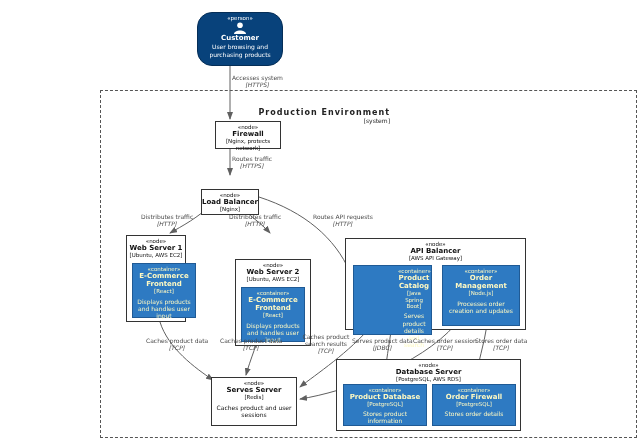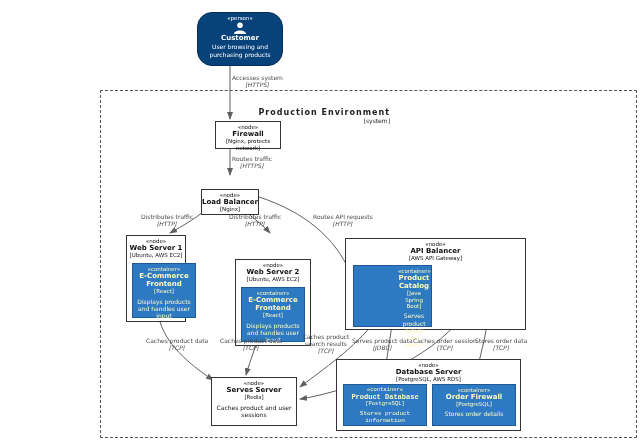--- a/index.html
+++ b/index.html
@@ -110,40 +110,46 @@
       <div class="name-sm">E-Commerce Frontend</div>
       <div class="tech">[React]</div>
       <div class="desc">Displays products and handles user input</div>
     </div>
   </div>
 
   <div class="node" style="left:345px;top:238px;width:181px;height:92px;">
     <div class="stereo">«node»</div>
     <div class="name-sm">API Balancer</div>
     <div class="tech">[AWS API Gateway]</div>
-    <div class="container-box" style="left:7px;top:26px;width:79px;height:62px;padding-left:44px;">
+    <div class="container-box" style="left:7px;top:26px;width:79px;height:70px;padding-left:44px;">
       <div class="stereo">«container»</div>
       <div class="name-sm">Product Catalog</div>
       <div class="tech">[Java Spring Boot]</div>
       <div class="desc">Serves product details and search</div>
     </div>
+    <div class="container-box" style="left:96px;top:26px;width:78px;height:61px;">
+      <div class="stereo">«container»</div>
+      <div class="name-sm">Order Management</div>
+      <div class="tech">[Node.js]</div>
+      <div class="desc">Processes order creation and updates</div>
+    </div>
   </div>
 
   <div class="node" style="left:211px;top:377px;width:86px;height:49px;">
     <div class="stereo">«node»</div>
     <div class="name-sm">Serves Server</div>
     <div class="tech">[Redis]</div>
     <div class="desc" style="color:#111;">Caches product and user sessions</div>
   </div>
 
   <div class="node" style="left:336px;top:359px;width:185px;height:72px;">
     <div class="stereo">«node»</div>
     <div class="name-sm">Database Server</div>
     <div class="tech">[PostgreSQL, AWS RDS]</div>
-    <div class="container-box" style="left:6px;top:24px;width:84px;height:42px;font-family:Liberation Mono, monospace;">
+    <div class="container-box" style="left:6px;top:24px;width:84px;height:42px;">
       <div class="stereo">«container»</div>
       <div class="name-sm">Product Database</div>
       <div class="tech">[PostgreSQL]</div>
       <div class="desc" style="margin-top:2px;">Stores product information</div>
     </div>
     <div class="container-box" style="left:95px;top:24px;width:84px;height:42px;">
       <div class="stereo">«container»</div>
       <div class="name-sm">Order Firewall</div>
       <div class="tech">[PostgreSQL]</div>
       <div class="desc" style="margin-top:2px;">Stores order details</div>

